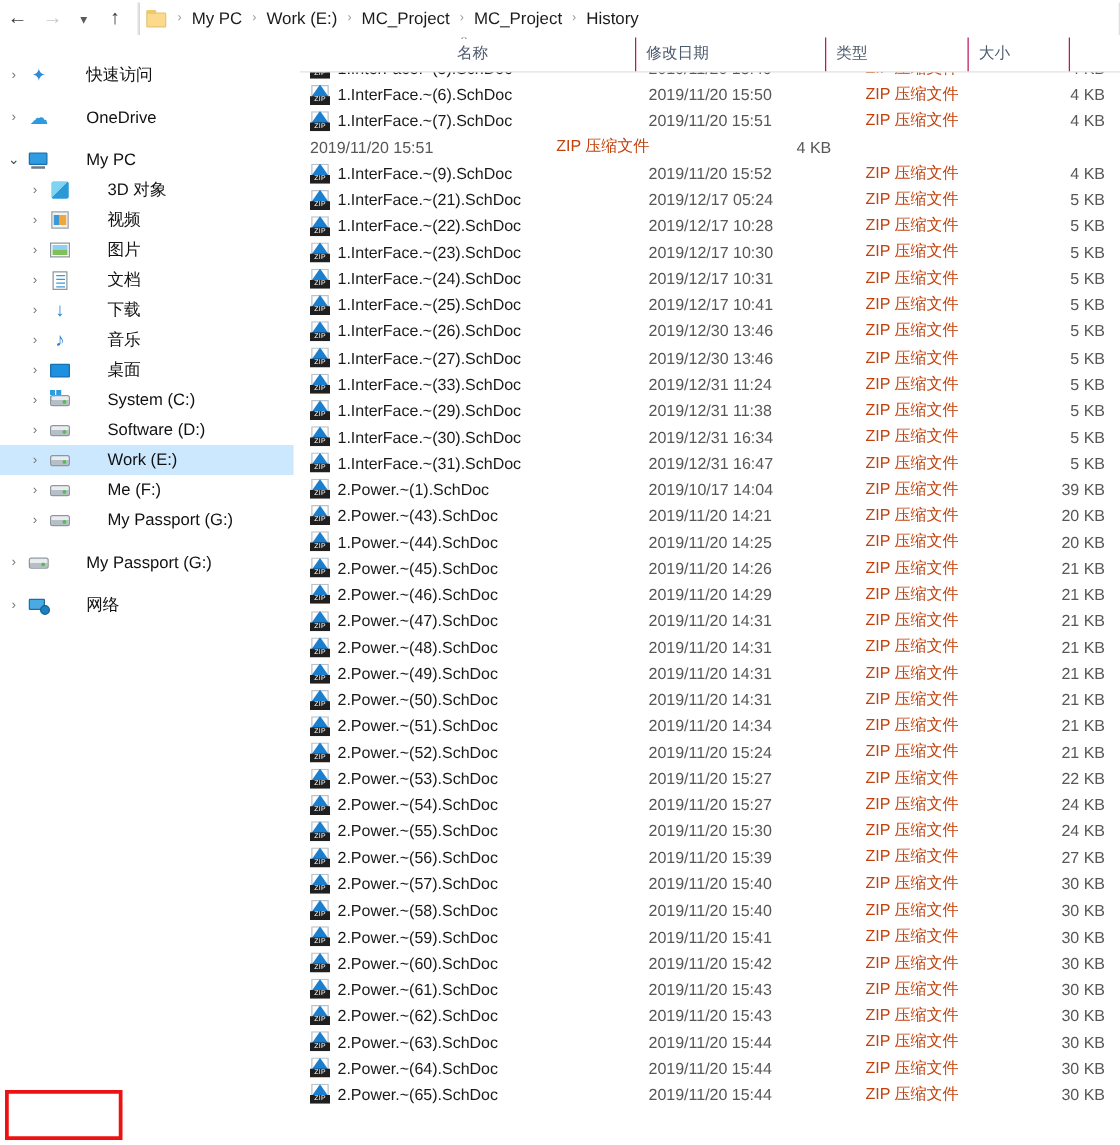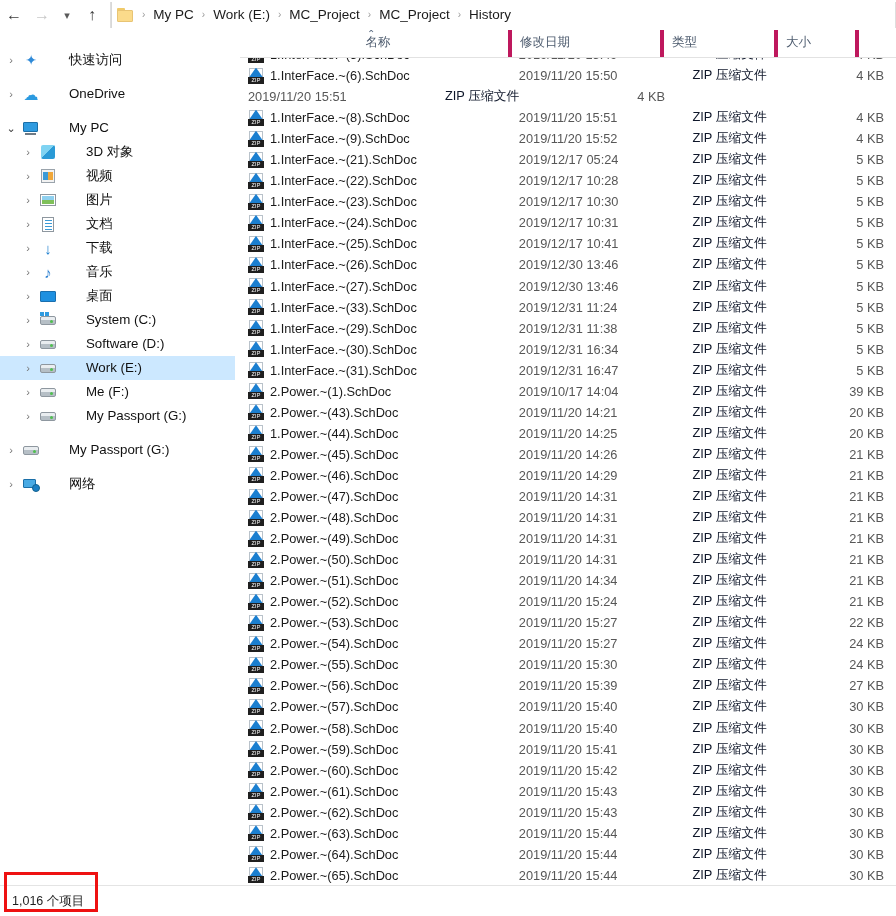--- a/index.html
+++ b/index.html
@@ -151,21 +151,21 @@
     position: relative;
     height: 28px;
     display: flex; align-items: flex-end;
     border-bottom: 1px solid #e2e2e2;
   }
   .col-h {
     font-size: 12.5px; color: #4d5b6e;
     padding: 0 0 6px 8px;
     position: relative; height: 28px;
     display: flex; align-items: flex-end;
-    border-left: 4px solid #be185d;
+    border-left: 1px solid #be185d;
     white-space: nowrap;
   }
   .col-h:first-child { border-left: none; }
   .col-h.c-name { width: 268px; justify-content: center; }
   .col-h.c-date { width: 152px; }
   .col-h.c-type { width: 114px; }
   .col-h.c-size { width: 81px; }
   .col-h.c-tail { width: 41px; }
   .sort-caret {
     position: absolute; left: 127px; top: -1px;
@@ -187,21 +187,21 @@
     font-size: 12.8px;
     white-space: nowrap;
     gap: 45px;
   }
   .cell-name {
     width: 268px; display: flex; align-items: center;
     color: #1a1a1a; padding-left: 8px;
     overflow: hidden;
   }
   .cell-date { width: 152px; color: #575757; padding-left: 8px; }
-  .cell-type { width: 114px; color: #0f172a; padding-left: 8px; }
+  .cell-type { width: 114px; color: #c2410c; padding-left: 8px; }
   .cell-size { width: 81px; color: #575757; text-align: right; padding-right: 12px; }
 
   
   .zip-ico {
     position: relative;
     width: 16px; height: 16px;
     flex: 0 0 auto; margin-right: 6px;
   }
   .zip-ico .pg {
     position: absolute; left: 1px; top: 0;
@@ -454,33 +454,33 @@
                 <span class="arc"></span>
                 <span class="lbl">ZIP</span>
               </span>
               <span>1.InterFace.~(6).SchDoc</span>
             </div>
             <div class="cell-date">2019/11/20 15:50</div>
             <div class="cell-type">ZIP 压缩文件</div>
             <div class="cell-size">4 KB</div>
           </div>
           <div class="row">
+            <div class="cell-name">
+              <span class="zip-ico">
+                <span class="pg"></span>
+                <span class="arc"></span>
+                <span class="lbl">ZIP</span>
+              </span>
+              <span>1.InterFace.~(7).SchDoc</span>
+            </div>
             <div class="cell-date">2019/11/20 15:51</div>
             <div class="cell-type">ZIP 压缩文件</div>
             <div class="cell-size">4 KB</div>
           </div>
           <div class="row">
-            <div class="cell-name">
-              <span class="zip-ico">
-                <span class="pg"></span>
-                <span class="arc"></span>
-                <span class="lbl">ZIP</span>
-              </span>
-              <span>1.InterFace.~(8).SchDoc</span>
-            </div>
             <div class="cell-date">2019/11/20 15:51</div>
             <div class="cell-type">ZIP 压缩文件</div>
             <div class="cell-size">4 KB</div>
           </div>
           <div class="row">
             <div class="cell-name">
               <span class="zip-ico">
                 <span class="pg"></span>
                 <span class="arc"></span>
                 <span class="lbl">ZIP</span>
@@ -943,19 +943,16 @@
               <span>2.Power.~(65).SchDoc</span>
             </div>
             <div class="cell-date">2019/11/20 15:44</div>
             <div class="cell-type">ZIP 压缩文件</div>
             <div class="cell-size">30 KB</div>
           </div>
         </div>
     </div>
   </div>
 
-  <div class="statusbar">
-    <span class="status-text">1,016 个项目</span>
-  </div>
   <div class="status-highlight"></div>
 
   <div class="watermark">https://blog.csdn.net/m0_37959838</div>
 </div>
 
 </body></html>

